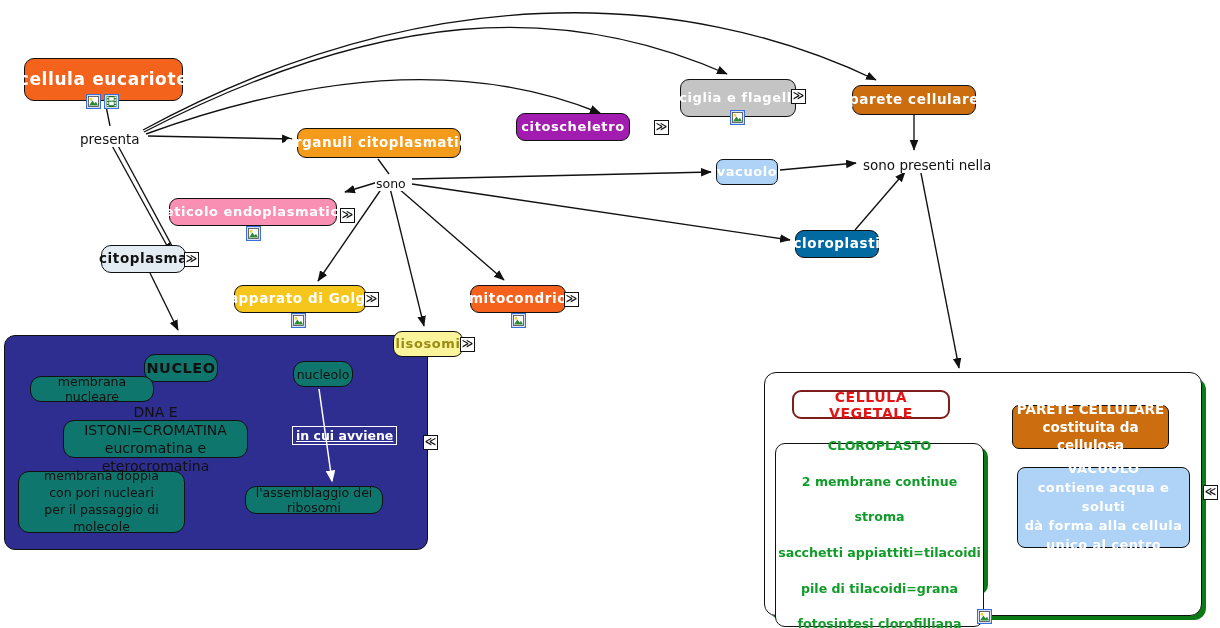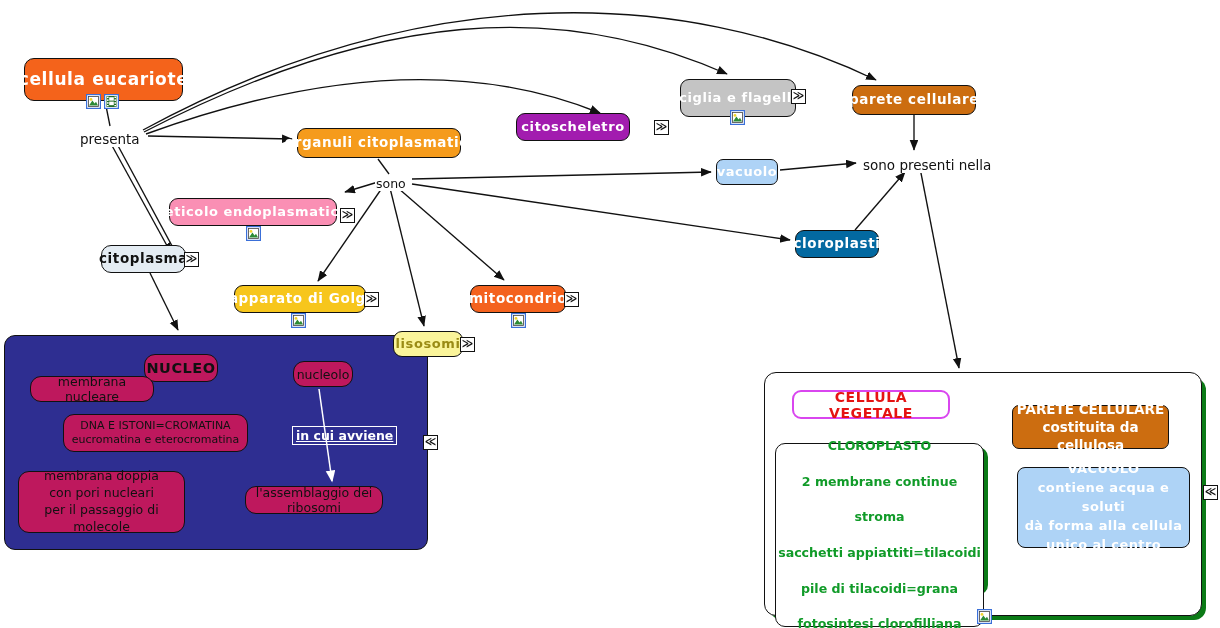--- a/index.html
+++ b/index.html
@@ -63,28 +63,28 @@
   
   .ic{position:absolute;z-index:36;width:15px;height:15px;}
   .ic svg{display:block;}
 
   
   .panel-nucleo{
     position:absolute;left:4px;top:335px;width:422px;height:213px;
     background:#2E2E91;border:1.6px solid #111;border-radius:11px;z-index:10;
   }
   .panel-nucleo .subbox{
-    position:absolute;background:#be185d;border:1.6px solid #111;border-radius:11px;
+    position:absolute;background:#0f766e;border:1.6px solid #111;border-radius:11px;
     display:flex;flex-direction:column;align-items:center;justify-content:center;
     box-sizing:border-box;color:#111;text-align:center;
     font-family:"DejaVu Sans","Liberation Sans",sans-serif;
   }
   .nb-nucleo{left:139px;top:18px;width:74px;height:28px;color:#E51313;font-size:14.5px;font-weight:bold;letter-spacing:.5px;}
   .nb-membrana{left:25px;top:40px;width:124px;height:26px;font-size:12.5px;}
-  .nb-dna{left:58px;top:78px;width:185px;height:38px;font-size:11px;line-height:1.3;}
+  .nb-dna{left:58px;top:84px;width:185px;height:38px;font-size:14px;line-height:1.3;}
   .nb-doppia{left:13px;top:135px;width:167px;height:62px;font-size:12.5px;line-height:1.35;}
   .nb-nucleolo{left:288px;top:25px;width:60px;height:26px;font-size:12.5px;}
   .nb-ribosomi{left:240px;top:150px;width:138px;height:28px;font-size:12.5px;}
   .nb-incui{
     position:absolute;left:287px;top:90px;
     border:1.2px solid #ffffff;color:#ffffff;background:transparent;
     font-size:12.5px;font-weight:bold;text-decoration:underline;
     padding:1px 3px;white-space:nowrap;
   }
 
@@ -100,21 +100,21 @@
     position:absolute;left:0;top:0;width:436px;height:242px;
     background:#ffffff;border:1.6px solid #111;border-radius:12px;
   }
   .vb{
     position:absolute;box-sizing:border-box;text-align:center;
     display:flex;flex-direction:column;align-items:center;justify-content:center;
     font-family:"DejaVu Sans","Liberation Sans",sans-serif;
   }
   .vb-title{
     left:28px;top:18px;width:158px;height:29px;
-    background:#ffffff;border:2px solid #d946ef;border-radius:9px;
+    background:#ffffff;border:2px solid #7f1d1d;border-radius:9px;
     color:#E51313;font-weight:bold;font-size:14px;letter-spacing:.6px;
   }
   .vb-cloro-shadow{left:15px;top:75px;width:209px;height:148px;background:#0B7A16;border-radius:10px;}
   .vb-cloro{
     left:11px;top:71px;width:209px;height:184px;
     background:#ffffff;border:1.6px solid #111;border-radius:10px;
     color:#119B29;font-weight:bold;font-size:12.6px;line-height:1.55;gap:16px;
   }
   .vb-parete{
     left:248px;top:33px;width:157px;height:44px;

